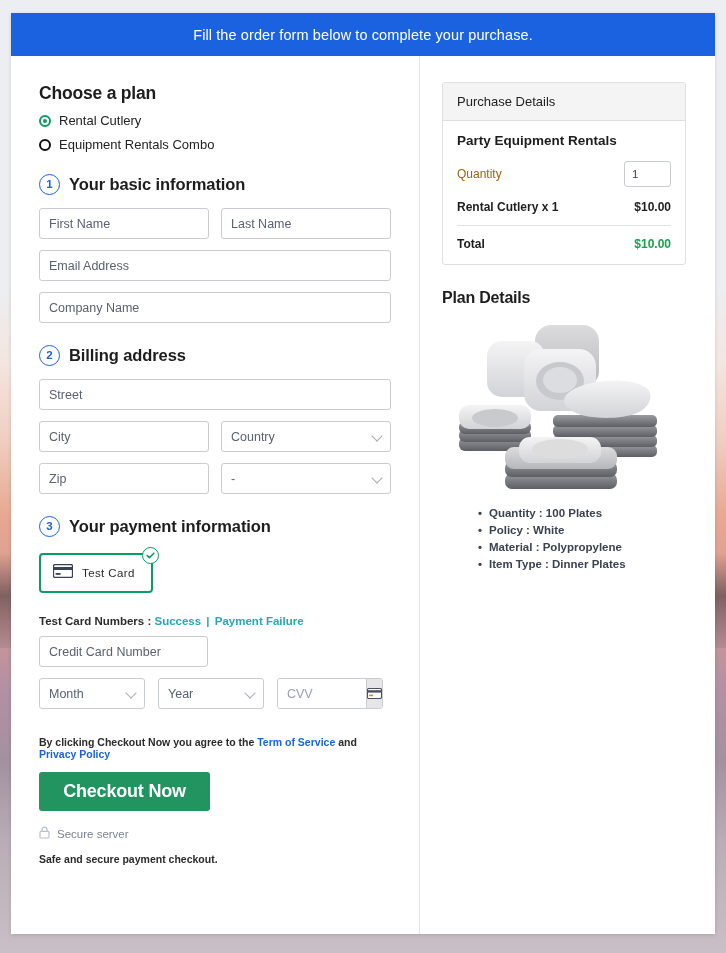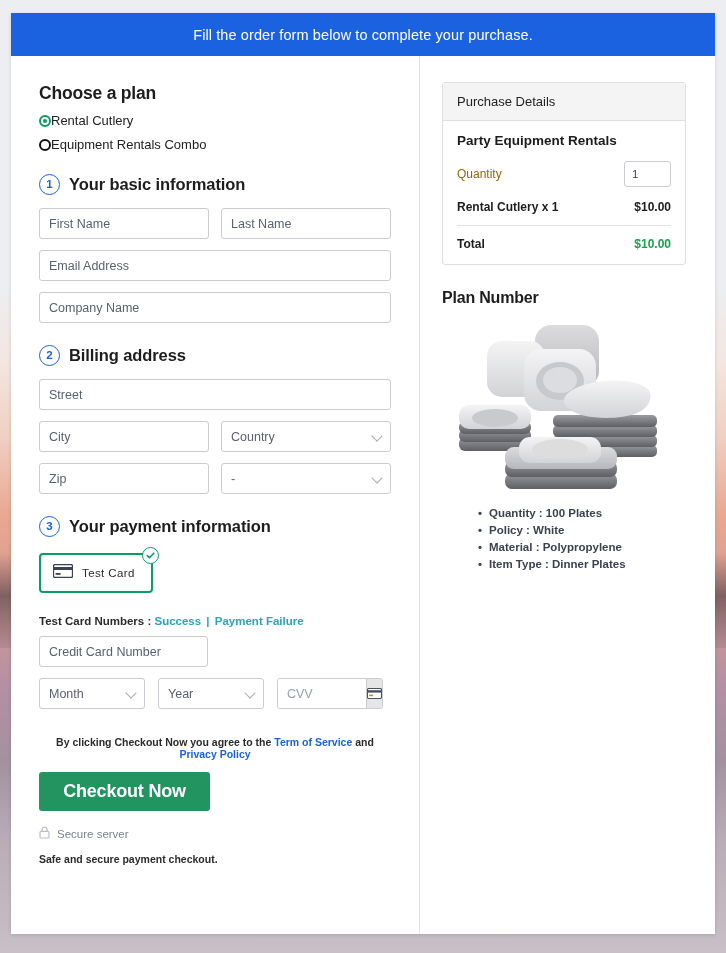--- a/index.html
+++ b/index.html
@@ -113,20 +113,21 @@
     font-size: 16.5px;
     font-weight: 600;
     color: #1d1d1d;
     letter-spacing: -.1px;
   }
 
   
   .radio-row {
     display: flex;
     align-items: center;
+    gap: 8px;
     margin-bottom: 9px;
     cursor: pointer;
   }
   .radio-dot {
     width: 12px; height: 12px;
     border-radius: 50%;
     border: 2px solid #111;
     box-sizing: border-box;
     flex: 0 0 auto;
     position: relative;
@@ -266,21 +267,20 @@
     display: flex;
     align-items: center;
     justify-content: center;
   }
 
   .terms {
     font-size: 10.5px;
     color: #2b2b2b;
     font-weight: 600;
     margin: 27px 0 12px 0;
-    text-align: center;
   }
   .terms a { color: #1a62df; text-decoration: none; font-weight: 700; }
 
   .checkout-btn {
     display: block;
     width: 171px;
     height: 39px;
     background: #21945f;
     color: #fff;
     border: none;
@@ -574,21 +574,21 @@
             <span>$10.00</span>
           </div>
 
           <div class="total-row">
             <span>Total</span>
             <span class="total-amt">$10.00</span>
           </div>
         </div>
       </div>
 
-      <h3 class="plan-details-title">Plan Number</h3>
+      <h3 class="plan-details-title">Plan Details</h3>
 
       <svg class="plate-img" width="230" height="180" viewBox="0 0 230 180">
         <defs>
           <linearGradient id="pw" x1="0" y1="0" x2="0" y2="1">
             <stop offset="0" stop-color="#f4f4f5"></stop>
             <stop offset="1" stop-color="#d2d3d6"></stop>
           </linearGradient>
           <linearGradient id="pg" x1="0" y1="0" x2="0" y2="1">
             <stop offset="0" stop-color="#dcdcde"></stop>
             <stop offset="1" stop-color="#b6b7bb"></stop>

